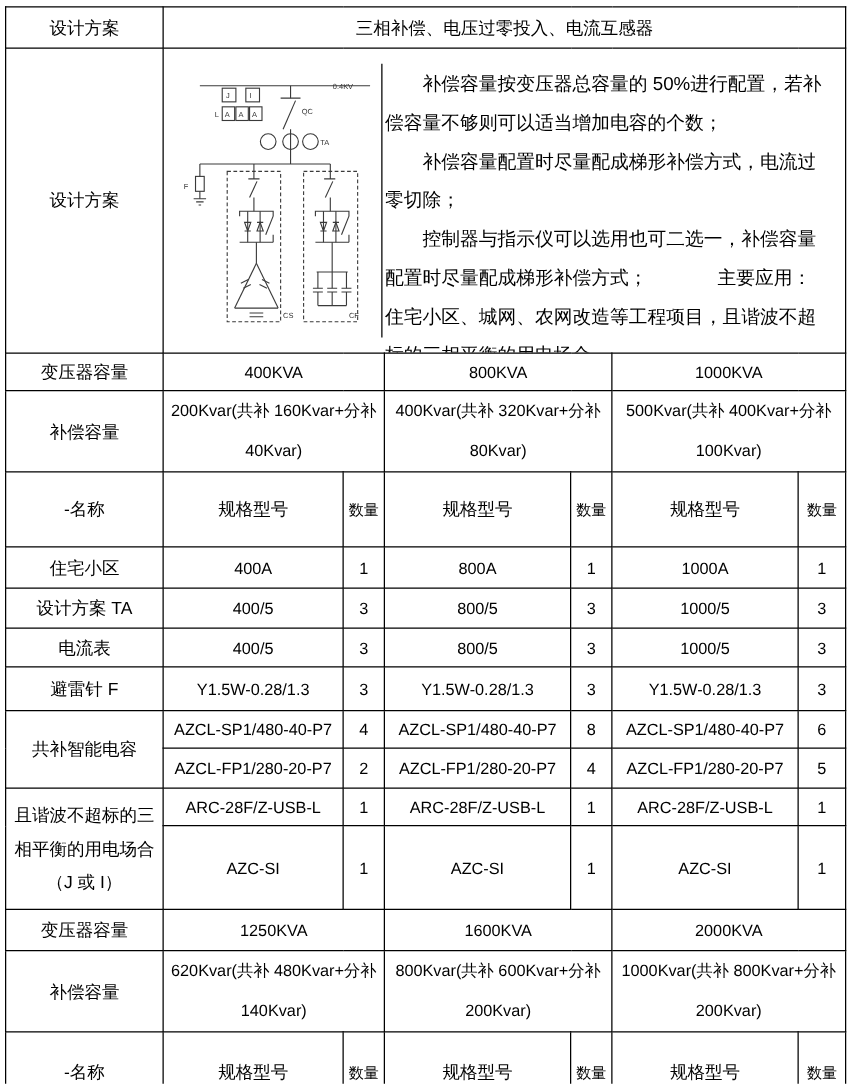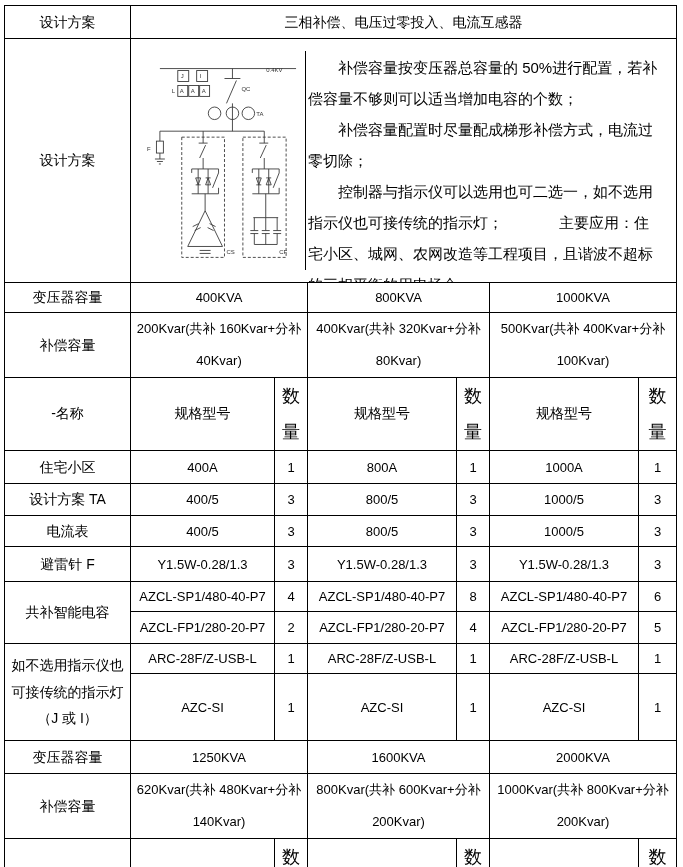--- a/index.html
+++ b/index.html
@@ -4,21 +4,21 @@
 <style>
   html,body{margin:0;padding:0;background:#fff;color:#000;
     font-family:"Liberation Sans","DejaVu Sans",sans-serif;}
   .page{width:683px;height:867px;box-sizing:border-box;padding:5px 4px;}
   table.spec{border-collapse:collapse;table-layout:fixed;width:673px;}
   td{border:1px solid #000;text-align:center;vertical-align:middle;
      padding:0 2px;overflow:hidden;}
   .lbl{font-size:14px;line-height:1.9;}
   .val{font-size:13px;}
   .comp-val{font-size:13px;line-height:2.45;border-radius:15px;}
-  .qty-head{font-size:18px;line-height:2;}
+  .qty-head{font-size:12px;line-height:2;}
   .head-name{font-size:14px;}
   
   .diagram-cell{padding:12px;}
   .diag-wrap{display:flex;height:219px;}
   .diag-box{width:163px;border-right:1px solid #000;box-sizing:border-box;
     display:flex;align-items:center;justify-content:center;}
   .notes{flex:1;text-align:left;font-size:15px;line-height:31px;
     padding:1px 6px 0 2px;box-sizing:border-box;}
   .notes p{margin:0;text-indent:2em;}
   .inline-gap{display:inline-block;width:56px;}
@@ -151,21 +151,21 @@
             <text x="57" y="27">I</text>
             <text x="29" y="42">L</text>
             <text x="37" y="42">A</text>
             <text x="48" y="42">A</text>
             <text x="59" y="42">A</text>
           </svg>
         </div>
         <div class="notes">
           <p>补偿容量按变压器总容量的 50%进行配置，若补偿容量不够则可以适当增加电容的个数；</p>
           <p>补偿容量配置时尽量配成梯形补偿方式，电流过零切除；</p>
-          <p><span>控制器与指示仪可以选用也可二选一，如不选用指示仪也可接传统的指示灯；</span><span class="inline-gap"></span><span>主要应用：住宅小区、城网、农网改造等工程项目，且谐波不超标的三相平衡的用电场合。</span></p>
+          <p><span>控制器与指示仪可以选用也可二选一，补偿容量配置时尽量配成梯形补偿方式；</span><span class="inline-gap"></span><span>主要应用：住宅小区、城网、农网改造等工程项目，且谐波不超标的三相平衡的用电场合。</span></p>
         </div>
       </div>
     </td>
   </tr>
 
   <tr style="height:30px">
     <td class="lbl">变压器容量</td>
     <td class="val" colspan="2">400KVA</td>
     <td class="val" colspan="2">800KVA</td>
     <td class="val" colspan="2">1000KVA</td>
@@ -233,21 +233,21 @@
   </tr>
   <tr style="height:32px">
     <td class="val">AZCL-FP1/280-20-P7</td>
     <td class="val">2</td>
     <td class="val">AZCL-FP1/280-20-P7</td>
     <td class="val">4</td>
     <td class="val">AZCL-FP1/280-20-P7</td>
     <td class="val">5</td>
   </tr>
   <tr style="height:30px">
-    <td class="lbl" rowspan="2">如不选用指示仪也可接传统的指示灯（J 或 I）</td>
+    <td class="lbl" rowspan="2">且谐波不超标的三相平衡的用电场合（J 或 I）</td>
     <td class="val">ARC-28F/Z-USB-L</td>
     <td class="val">1</td>
     <td class="val">ARC-28F/Z-USB-L</td>
     <td class="val">1</td>
     <td class="val">ARC-28F/Z-USB-L</td>
     <td class="val">1</td>
   </tr>
   <tr style="height:67px">
     <td class="val">AZC-SI</td>
     <td class="val">1</td>

